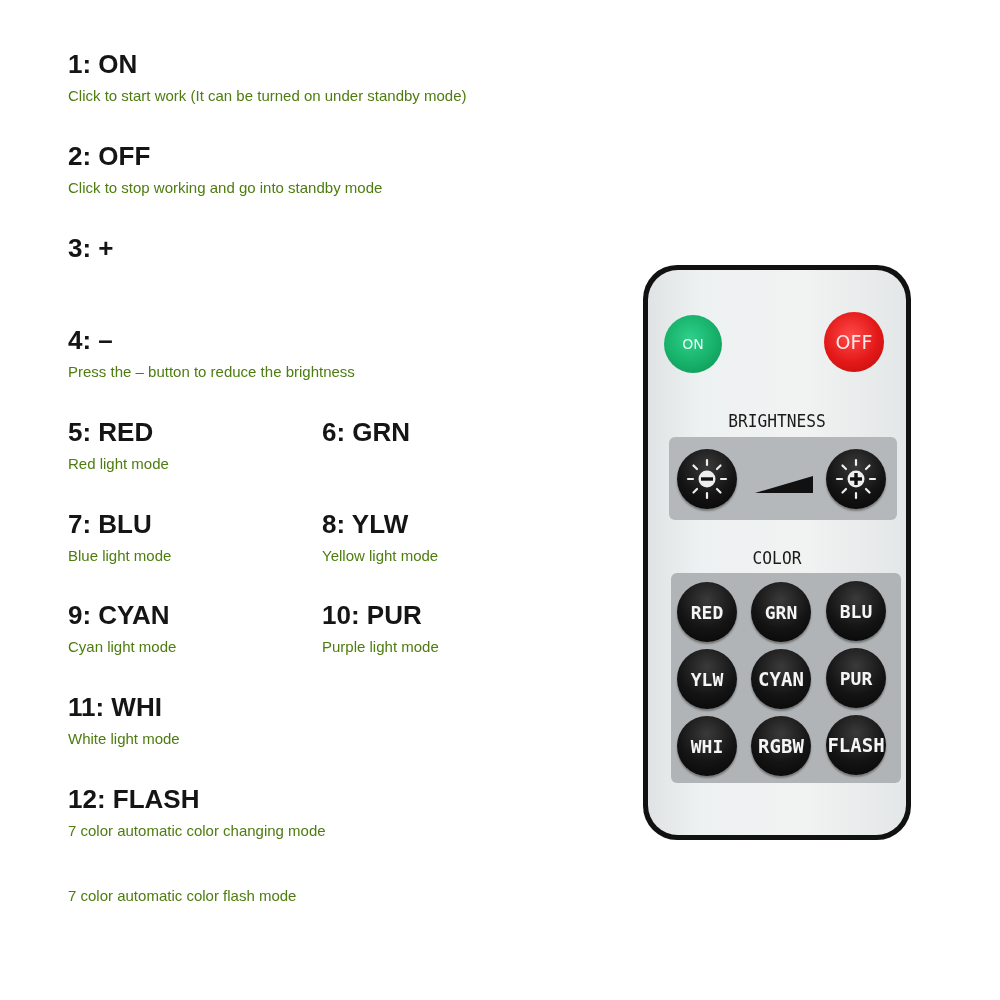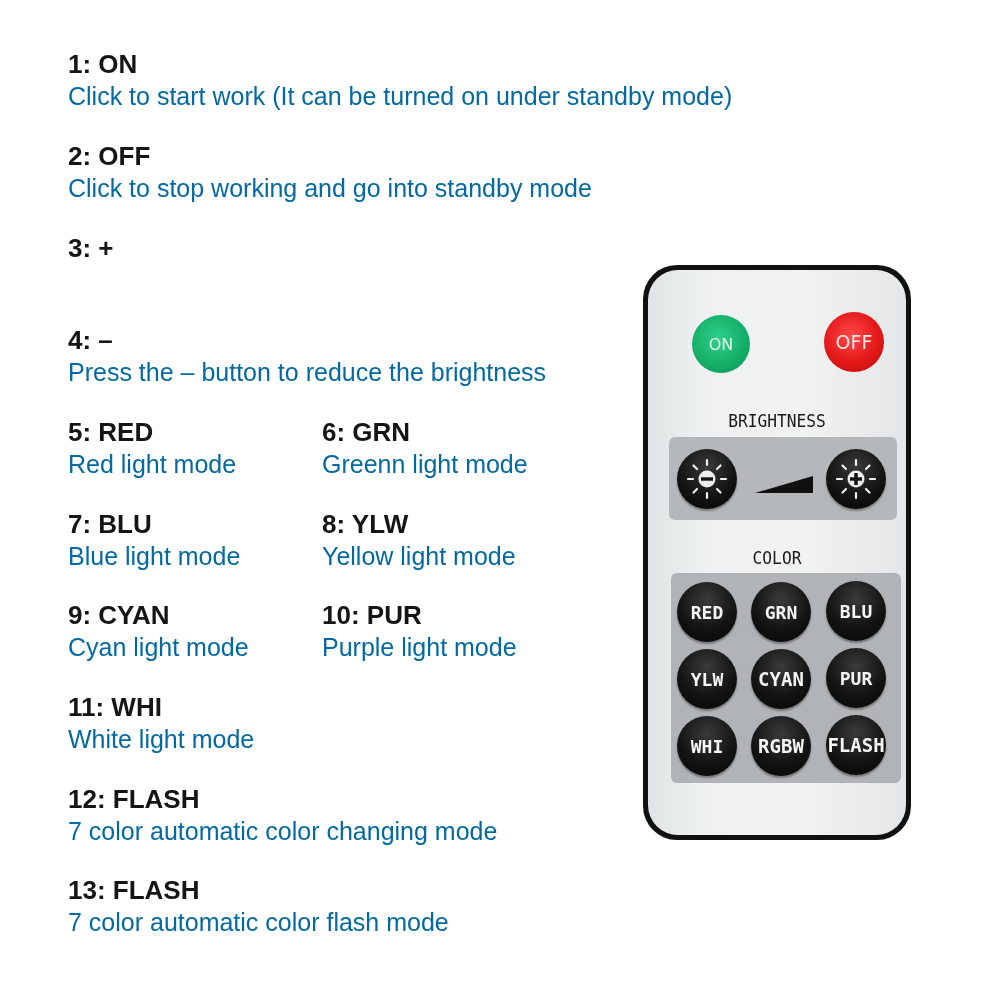--- a/index.html
+++ b/index.html
@@ -2,41 +2,41 @@
 <html><head>
   <meta charset="utf-8">
   <style>
     html, body { margin: 0; padding: 0; }
     body {
       width: 1000px; height: 1000px; background: #ffffff; position: relative; overflow: hidden;
       font-family: "Liberation Sans", sans-serif; color: #111;
     }
     .entry { position: absolute; }
     .entry .title { font-size: 26px; font-weight: bold; color: #151515; line-height: 26px; }
-    .entry .desc { font-size: 25px; color: #0369a1; line-height: 26px; margin-top: 6px; }
+    .entry .desc { font-size: 15px; color: #4d7c0f; line-height: 26px; margin-top: 6px; }
 
     
     .remote {
       position: absolute; left: 643px; top: 265px; width: 268px; height: 575px;
       background: #111; border-radius: 34px;
     }
     .remote-face {
       position: absolute; left: 5px; top: 5px; right: 5px; bottom: 5px;
       background: linear-gradient(90deg, #dfe3e3 0%, #eef1f1 20%, #f1f3f3 60%, #e4e7e7 100%);
       border-radius: 30px;
     }
     .btn-round {
       position: absolute; border-radius: 50%;
       display: flex; align-items: center; justify-content: center;
       font-family: "DejaVu Sans", sans-serif; color: #f2f2f2;
     }
     .btn-on {
-      left: 44px; top: 45px; width: 58px; height: 58px;
+      left: 16px; top: 45px; width: 58px; height: 58px;
       background: radial-gradient(circle at 45% 40%, #2ed08a 0%, #16b06a 55%, #0e8f52 100%);
-      font-size: 16px; color: #e9fbf1;
+      font-size: 14px; color: #e9fbf1;
     }
     .btn-off {
       left: 176px; top: 42px; width: 60px; height: 60px;
       background: radial-gradient(circle at 45% 40%, #ff4a4a 0%, #e31818 55%, #b80d0d 100%);
       font-size: 19px; color: #fde9e9;
     }
     .section-label {
       position: absolute; left: 0; right: 0; text-align: center;
       font-family: "DejaVu Sans Mono", monospace; font-size: 18px; color: #1a1a1a; letter-spacing: 0px;
       transform: scaleX(0.9);
@@ -79,21 +79,20 @@
 <div class="entry" style="left:68px; top:327px;">
   <div class="title">4: –</div>
   <div class="desc">Press the – button to reduce the brightness</div>
 </div>
 <div class="entry" style="left:68px; top:419px;">
   <div class="title">5: RED</div>
   <div class="desc">Red light mode</div>
 </div>
 <div class="entry" style="left:322px; top:419px;">
   <div class="title">6: GRN</div>
-  <div class="desc">Greenn light mode</div>
 </div>
 <div class="entry" style="left:68px; top:511px;">
   <div class="title">7: BLU</div>
   <div class="desc">Blue light mode</div>
 </div>
 <div class="entry" style="left:322px; top:511px;">
   <div class="title">8: YLW</div>
   <div class="desc">Yellow light mode</div>
 </div>
 <div class="entry" style="left:68px; top:602px;">
@@ -106,21 +105,20 @@
 </div>
 <div class="entry" style="left:68px; top:694px;">
   <div class="title">11: WHI</div>
   <div class="desc">White light mode</div>
 </div>
 <div class="entry" style="left:68px; top:786px;">
   <div class="title">12: FLASH</div>
   <div class="desc">7 color automatic color changing mode</div>
 </div>
 <div class="entry" style="left:68px; top:877px;">
-  <div class="title">13: FLASH</div>
   <div class="desc">7 color automatic color flash mode</div>
 </div>
 
 <div class="remote">
   <div class="remote-face">
     <div class="btn-round btn-on">ON</div>
     <div class="btn-round btn-off">OFF</div>
 
     <div class="section-label" style="top:140px;">BRIGHTNESS</div>
 

